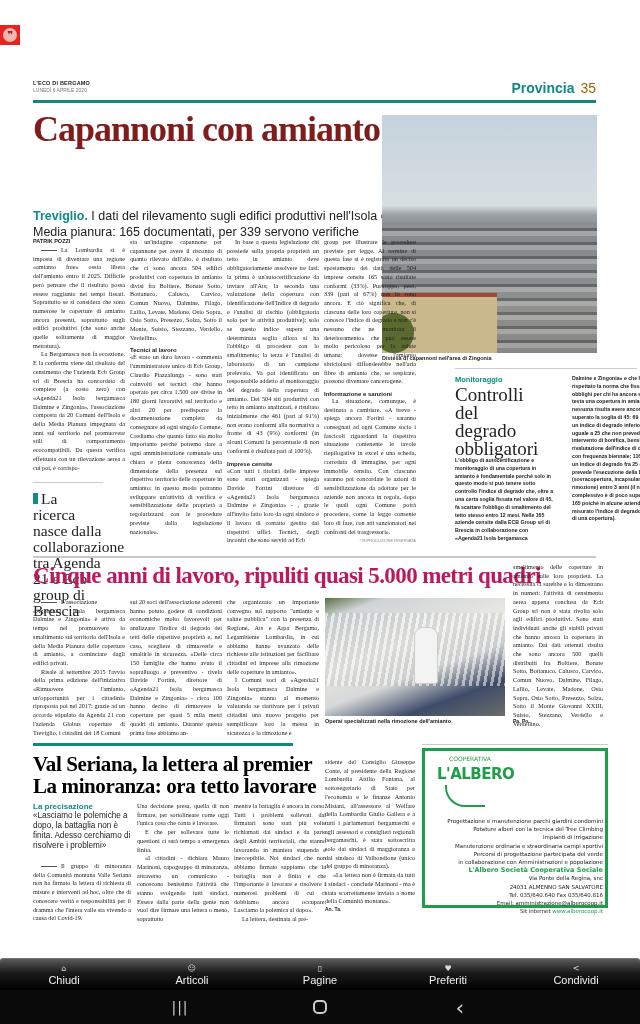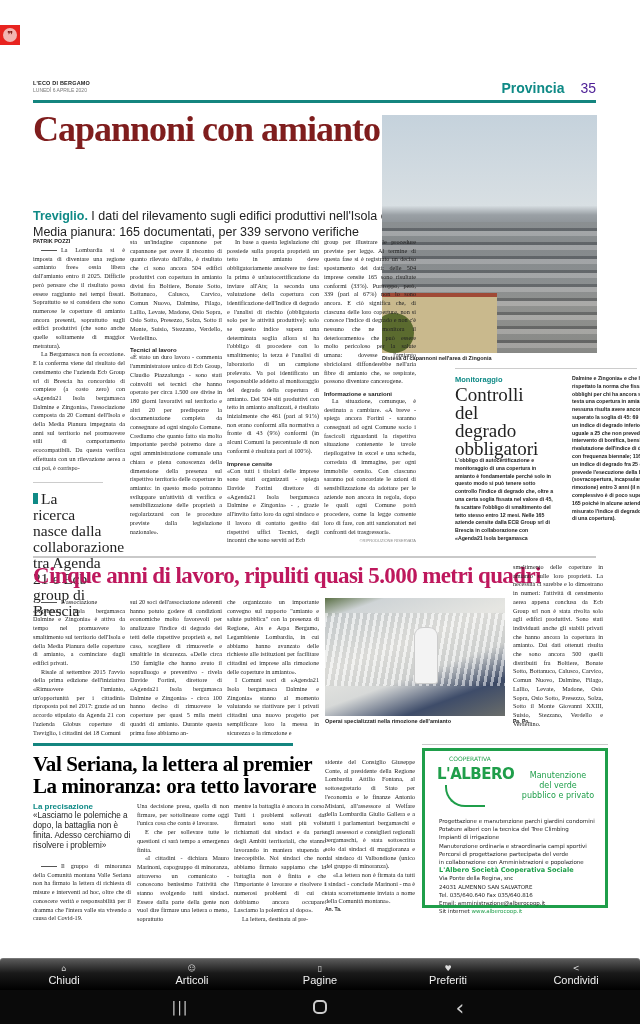--- a/index.html
+++ b/index.html
@@ -6,21 +6,21 @@
   html, body { width: 640px; height: 1024px; overflow: hidden; background: #fff; }
   body { position: relative; font-family: "Liberation Serif", serif; color: #222; }
 
   .quote-badge { position: absolute; left: 0; top: 25px; width: 20px; height: 20px; background: #e8231f; display:flex; align-items:center; justify-content:center; }
   .quote-badge span { width: 14px; height: 14px; border-radius: 50%; background: #f2b5b2; color: #7a1a14; font: bold 10px "DejaVu Sans", sans-serif; display:flex; align-items:center; justify-content:center; line-height: 1; }
 
   .masthead { position: absolute; left: 33px; top: 80px; width: 563px; }
   .masthead .paper { font: bold 5.5px "Liberation Sans", sans-serif; letter-spacing: .2px; color:#222; }
   .masthead .date { font: 5px "Liberation Sans", sans-serif; color:#777; margin-top: 1px; }
   .masthead .section { position: absolute; right: 0; top: 0; font: bold 14px "Liberation Sans", sans-serif; color: #0f8a86; }
-  .masthead .section b { color:#4c1d95; font-weight: normal; margin-left: 16px; }
+  .masthead .section b { color:#a16207; font-weight: normal; margin-left: 6px; }
   .masthead .rule { position: absolute; left: 0; top: 20px; width: 563px; height: 2.5px; background: #14857f; }
 
   .h1 { position: absolute; left: 33px; top: 112px; width: 350px; font: bold 36px/35px "Liberation Serif", serif; color:#7f1d1d; letter-spacing: -1px; }
   .subhead { position: absolute; left: 33px; top: 208px; width: 410px; font: 12.5px/16px "Liberation Sans", sans-serif; color:#222; }
   .subhead .kicker { color:#0f8a86; font-weight: bold; }
 
   .photo1 { position: absolute; left: 382px; top: 115px; width: 215px; height: 238px; background: linear-gradient(#c5d2dc 0%, #d8dfe3 38%, #9aa0a5 42%, #6e7377 55%, #8d8f8e 70%, #b4a58a 80%, #7a6a4d 100%); overflow:hidden; }
   .photo1 .roofs { position:absolute; left:0; right:0; top:45%; bottom:0; background: repeating-linear-gradient(180deg, #8a8e90 0 6px, #5d6165 6px 9px, #a9abad 9px 14px); opacity:.85; }
   .photo1 .house { position:absolute; left:0; width:115px; bottom:0; height:60px; background:#c9b98d; border-top:4px solid #a04a36; }
   .photo1 .tree { position:absolute; left:-8px; bottom:0; width:40px; height:40px; border-radius:50%; background:#5b6b2f; }
@@ -55,21 +55,21 @@
   .h3 { position: absolute; left: 33px; top: 753px; font: bold 21px/22px "Liberation Serif", serif; color:#000000; letter-spacing: -.4px; white-space: nowrap; }
   .prec-kick { position: absolute; left: 33px; top: 802px; font: bold 8px "Liberation Sans", sans-serif; color:#0f8a86; }
   .prec-text { position: absolute; left: 33px; top: 811px; width: 98px; font: 8.2px/10px "Liberation Sans", sans-serif; color:#222; }
 
   .ad { position: absolute; left: 422px; top: 748px; width: 186px; height: 160px; border: 3px solid #1f9e4a; background:#fff; color:#1f9e4a; font-family: "DejaVu Sans", sans-serif; }
   .ad .logo { position:absolute; left: 6px; top: 4px; width: 70px; height: 56px; }
   .ad .logo .arc { font: 6px "DejaVu Sans", sans-serif; position:absolute; left: 18px; top: 0; }
   .ad .logo .name { font: bold 15px "DejaVu Sans", sans-serif; position:absolute; left: 6px; top: 10px; letter-spacing: -.5px; }
   .ad .logo .trunk { position:absolute; left: 14px; top: 30px; width: 40px; height: 22px; border-left: 2px solid #1f9e4a; border-bottom: 2px solid #1f9e4a; border-radius: 0 0 0 20px; }
   .ad .head { position:absolute; left: 88px; top: 20px; width: 90px; text-align:center; font: 8px/10px "DejaVu Sans", sans-serif; }
-  .ad .lines { position:absolute; left: 14px; right: 2px; top: 66px; text-align: left; color:#222; font: 5.5px/8.2px "DejaVu Sans", sans-serif; }
+  .ad .lines { position:absolute; left: 2px; right: 2px; top: 66px; text-align: right; color:#222; font: 5.5px/8.2px "DejaVu Sans", sans-serif; }
   .ad .lines .coop { color:#1f9e4a; font-weight: bold; font-size: 6.5px; }
   .ad .lines .web { color:#1f9e4a; }
 
   .toolbar { position: absolute; left: 0; top: 958px; width: 640px; height: 32px; background: linear-gradient(#5a5a5a, #1a1a1a 45%, #000); border-top: 1px solid #777; border-radius: 3px 3px 0 0; display:flex; }
   .toolbar .tb { flex:1; display:flex; flex-direction:column; align-items:center; justify-content:center; color:#eee; }
   .toolbar .tb .ic { font: 8px "DejaVu Sans", sans-serif; color:#ddd; height: 10px; line-height: 10px; }
   .toolbar .tb .lb { font: 11px "Liberation Sans", sans-serif; color:#f0f0f0; }
 
   .navbar { position: absolute; left: 0; top: 990px; width: 640px; height: 34px; background: #0a0a0a; display:flex; justify-content:center; gap: 0; }
   .navbar .nb { width: 140px; display:flex; align-items:center; justify-content:center; color:#ccc; font: 16px "DejaVu Sans", sans-serif; }
@@ -192,25 +192,20 @@
   <p style="text-indent:0">sidente del Consiglio Giuseppe Conte, al presidente della Regione Lombardia Attilio Fontana, al sottosegretario di Stato per l'economia e le finanze Antonio Misiani, all'assessore al Welfare della Lombardia Giulio Gallera e a tutti i parlamentari bergamaschi e agli assessori e consiglieri regionali bergamaschi, è stata sottoscritta solo dai sindaci di maggioranza e dal sindaco di Valbondione (unico del gruppo di minoranza).</p>
   <p>«La lettera non è firmata da tutti i sindaci - conclude Marinoni - ma è stata scorrettamente inviata a nome della Comunità montana».</p>
   <p style="text-indent:0; font:bold 5px 'Liberation Sans',sans-serif;">An. Ta.</p>
 </div>
 
 <div class="ad">
   <div class="logo">
     <div class="arc">COOPERATIVA</div>
     <div class="name">L'ALBERO</div>
     <div class="trunk"></div>
-  </div>
-  <div class="head">
-    <div>Manutenzione</div>
-    <div>del verde</div>
-    <div>pubblico e privato</div>
   </div>
   <div class="lines">
     <div>Progettazione e manutenzione parchi giardini condomini</div>
     <div>Potature alberi con la tecnica del Tree Climbing</div>
     <div>Impianti di irrigazione</div>
     <div>Manutenzione ordinaria e straordinaria campi sportivi</div>
     <div>Percorsi di progettazione partecipata del verde</div>
     <div>in collaborazione con Amministrazioni e popolazione</div>
     <div class="coop">L'Albero Società Cooperativa Sociale</div>
     <div>Via Ponte della Regina, snc</div>

